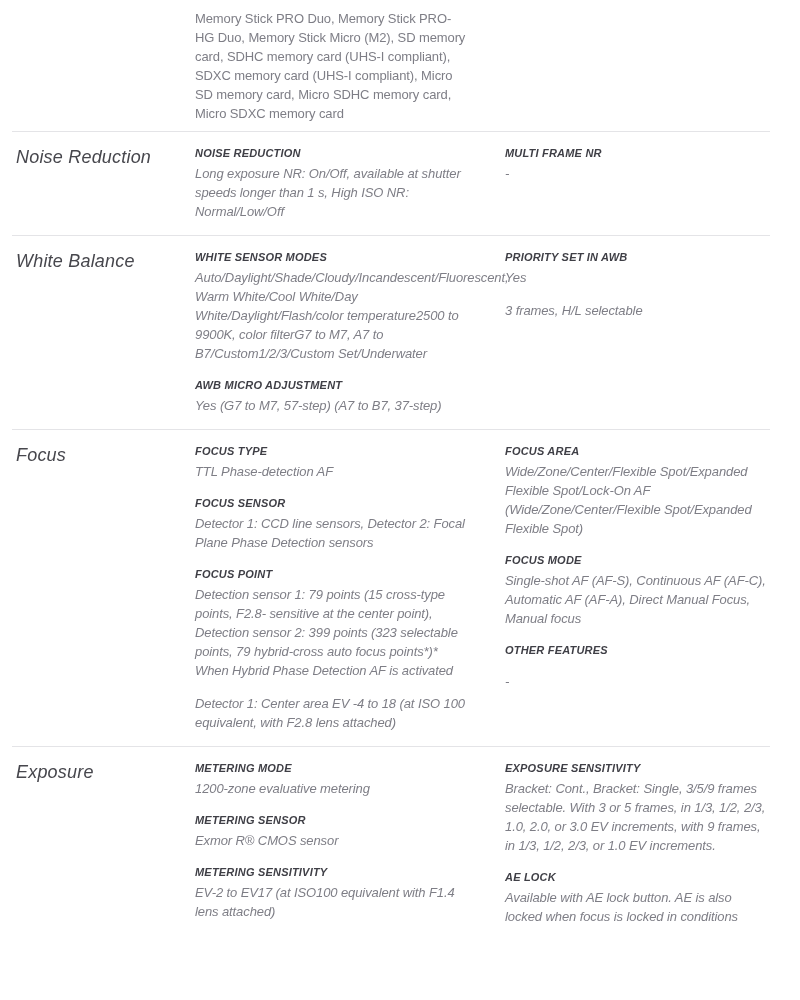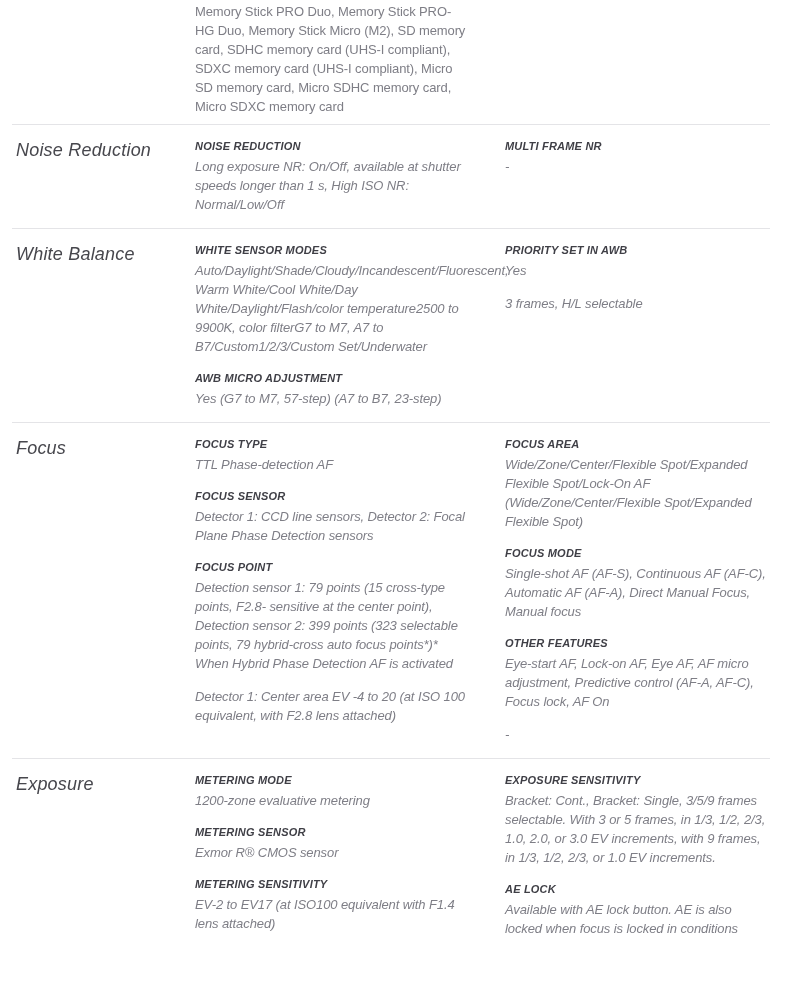--- a/index.html
+++ b/index.html
@@ -16,21 +16,21 @@
     height: 1000px;
     overflow: hidden;
     background: var(--background);
     font-family: "Liberation Sans", sans-serif;
   }
   .grid {
     display: grid;
     grid-template-columns: 179px 310px 1fr;
     padding: 0 28px 0 16px;
   }
-  .continuation { padding-top: 2px; padding-bottom: 8px; }
+  .continuation { padding-top: 9px; padding-bottom: 8px; }
   .section-grid { padding-top: 13px; padding-bottom: 14px; font-style: italic; }
   .divider {
     height: 0;
     border-top: 1px solid var(--divider);
     margin: 0 30px 0 12px;
   }
   .title {
     margin: 0;
     font-size: 18px;
     line-height: 24px;
@@ -96,21 +96,21 @@
     <div class="grid section-grid">
       <h2 class="title">White Balance</h2>
       <div class="col1">
   <div class="entry">
     <div class="label">WHITE SENSOR MODES</div>
     <div class="value">Auto/Daylight/Shade/Cloudy/Incandescent/Fluorescent, Warm White/Cool White/Day White/Daylight/Flash/color temperature2500 to 9900K, color filterG7 to M7, A7 to B7/Custom1/2/3/Custom Set/Underwater</div>
   </div>
 
   <div class="entry">
     <div class="label">AWB MICRO ADJUSTMENT</div>
-    <div class="value">Yes (G7 to M7, 57-step) (A7 to B7, 23-step)</div>
+    <div class="value">Yes (G7 to M7, 57-step) (A7 to B7, 37-step)</div>
   </div>
 </div>
       <div class="col2">
   <div class="entry">
     <div class="label">PRIORITY SET IN AWB</div>
     <div class="value">Yes</div>
   </div>
 
   <div class="entry">
     <div class="value">3 frames, H/L selectable</div>
@@ -133,37 +133,36 @@
     <div class="label">FOCUS SENSOR</div>
     <div class="value">Detector 1: CCD line sensors, Detector 2: Focal Plane Phase Detection sensors</div>
   </div>
 
   <div class="entry">
     <div class="label">FOCUS POINT</div>
     <div class="value">Detection sensor 1: 79 points (15 cross-type points, F2.8- sensitive at the center point), Detection sensor 2: 399 points (323 selectable points, 79 hybrid-cross auto focus points*)* When Hybrid Phase Detection AF is activated</div>
   </div>
 
   <div class="entry">
-    <div class="value">Detector 1: Center area EV -4 to 20 (at ISO 100 equivalent, with F2.8 lens attached)</div>
+    <div class="value">Detector 1: Center area EV -4 to 18 (at ISO 100 equivalent, with F2.8 lens attached)</div>
   </div>
 </div>
       <div class="col2">
   <div class="entry">
     <div class="label">FOCUS AREA</div>
     <div class="value">Wide/Zone/Center/Flexible Spot/Expanded Flexible Spot/Lock-On AF (Wide/Zone/Center/Flexible Spot/Expanded Flexible Spot)</div>
   </div>
 
   <div class="entry">
     <div class="label">FOCUS MODE</div>
     <div class="value">Single-shot AF (AF-S), Continuous AF (AF-C), Automatic AF (AF-A), Direct Manual Focus, Manual focus</div>
   </div>
 
   <div class="entry">
     <div class="label">OTHER FEATURES</div>
-    <div class="value">Eye-start AF, Lock-on AF, Eye AF, AF micro adjustment, Predictive control (AF-A, AF-C), Focus lock, AF On</div>
   </div>
 
   <div class="entry">
     <div class="value">-</div>
   </div>
 </div>
     </div>
   </section>
 
   <section class="section">

